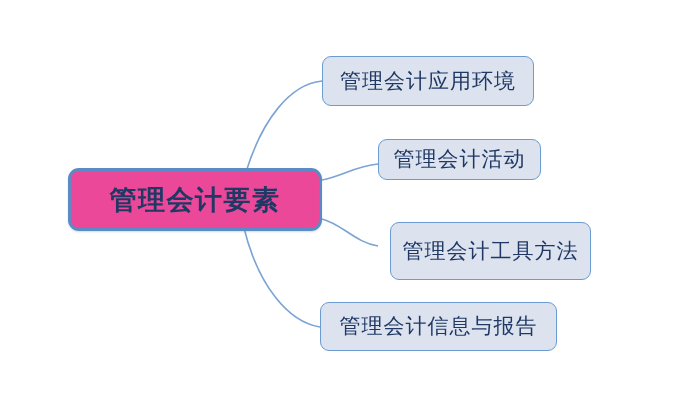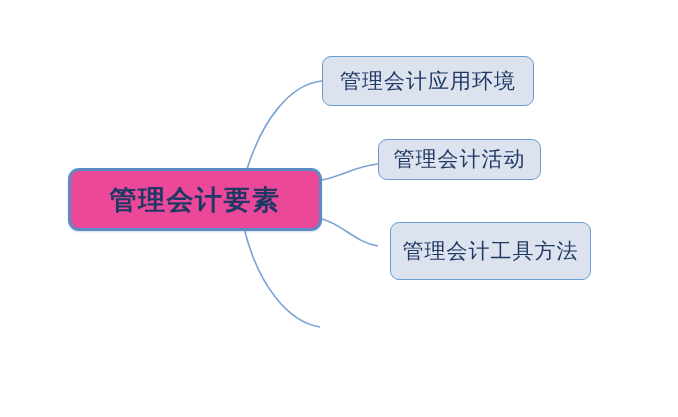--- a/index.html
+++ b/index.html
@@ -119,15 +119,18 @@
   </div>
 
   <div class="node" id="branch-node-1">
     <span class="node-label branch-label">管理会计活动</span>
   </div>
 
   <div class="node" id="branch-node-2">
     <span class="node-label branch-label">管理会计工具方法</span>
   </div>
 
+  <div class="node" id="branch-node-3">
+    <span class="node-label branch-label">管理会计信息与报告</span>
+  </div>
 
 
 </div>
 
 </body></html>

